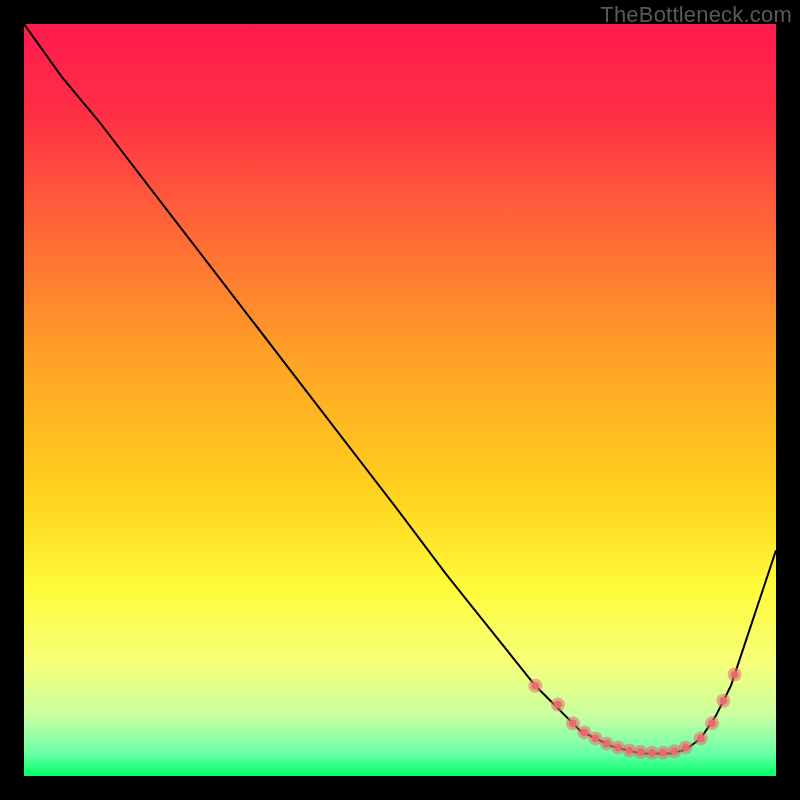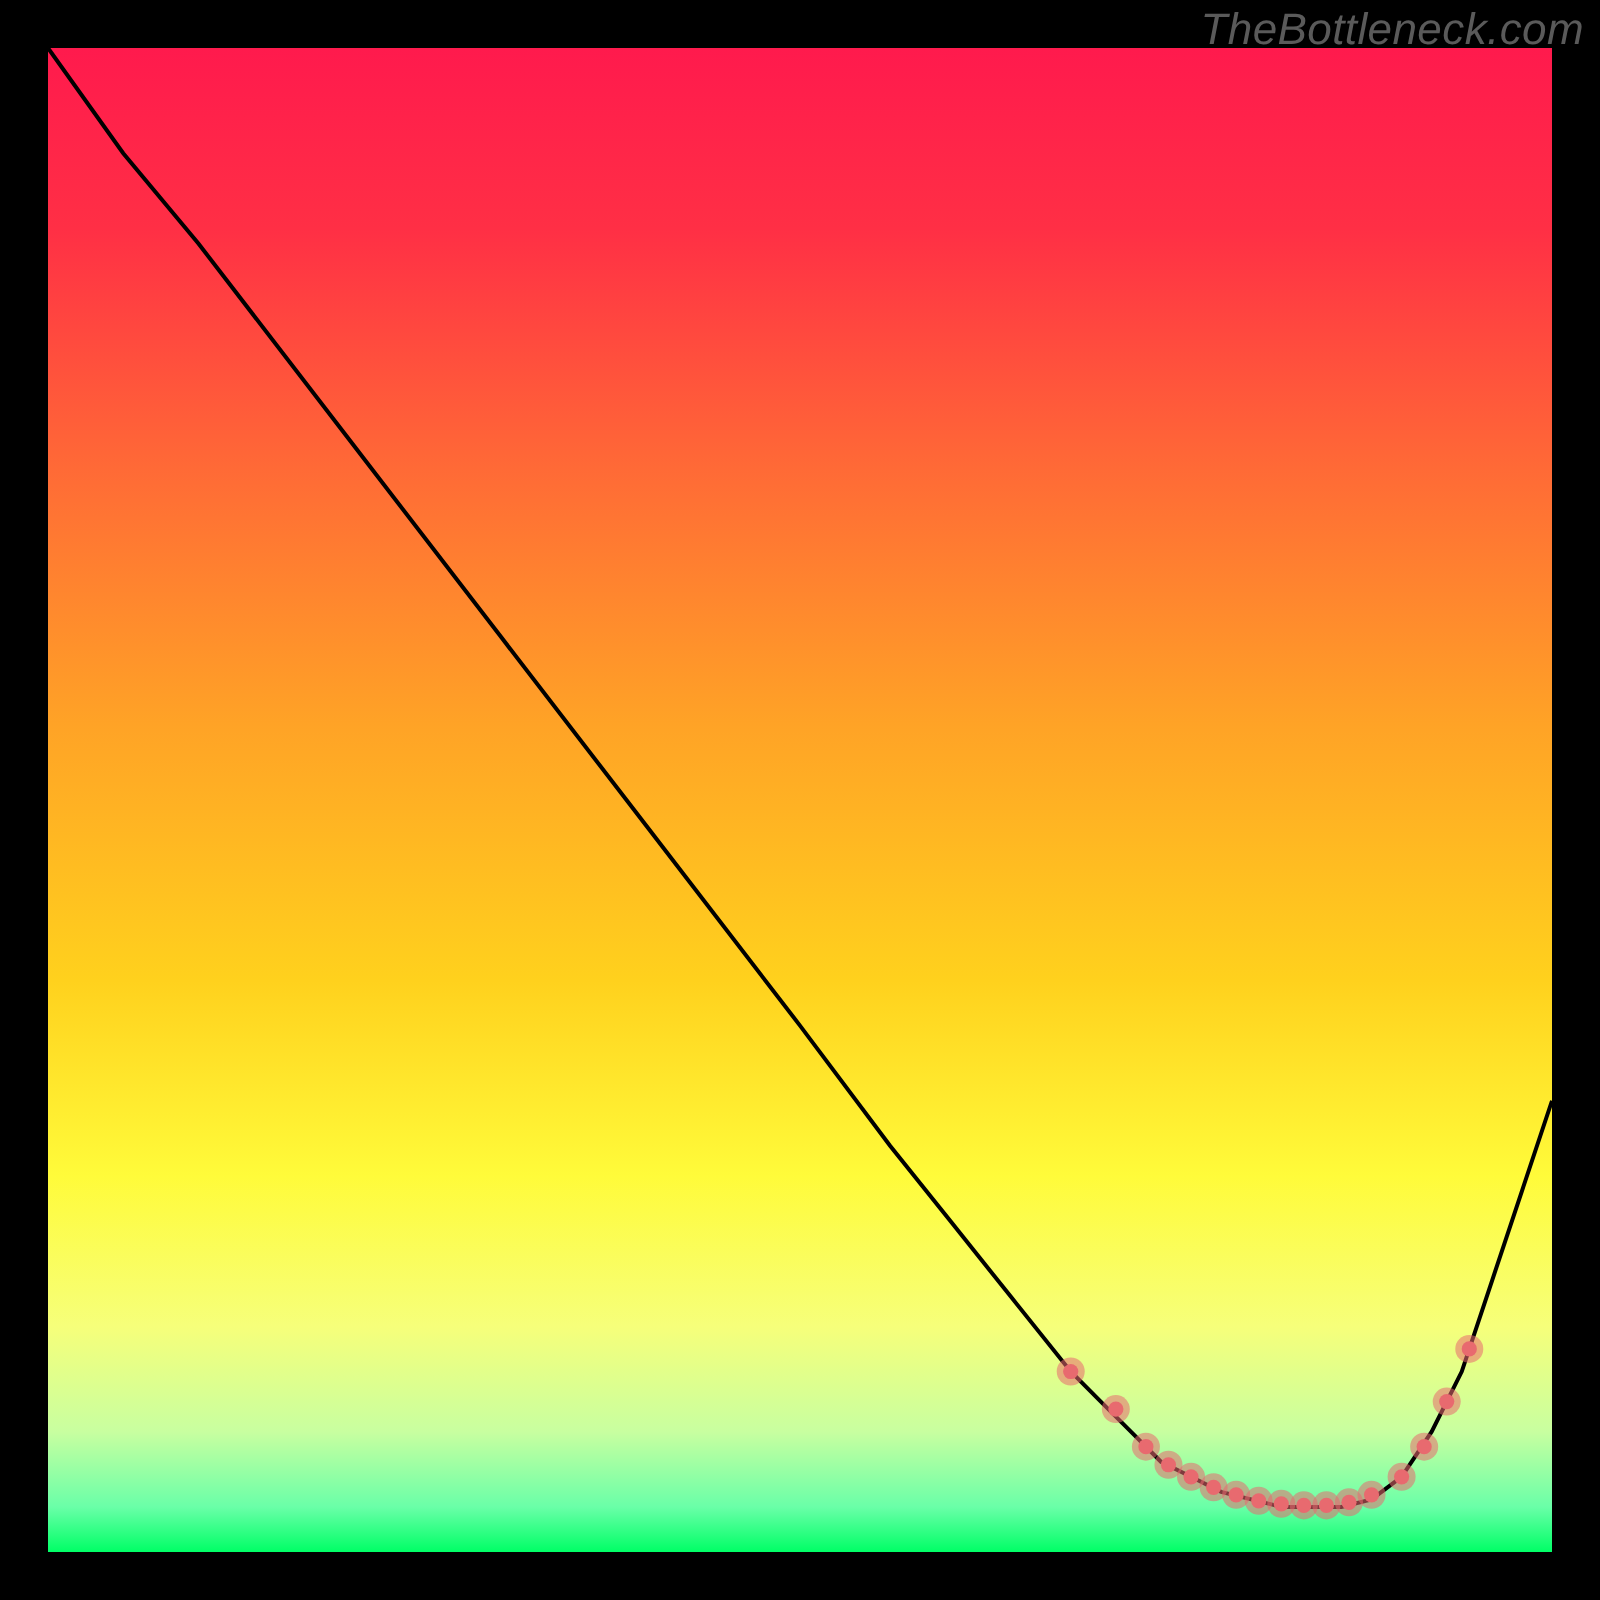--- a/index.html
+++ b/index.html
@@ -9,21 +9,20 @@
     height: 800px;
     background: #000;
     overflow: hidden;
     font-family: Arial, Helvetica, sans-serif;
   }
   .frame {
     position: relative;
     width: 800px;
     height: 800px;
     background: #000;
-    font-style: italic;
   }
   .watermark {
     position: absolute;
     top: 2px;
     right: 8px;
     color: #5a5a5a;
     font-size: 22px;
     font-weight: 400;
     letter-spacing: 0.2px;
     z-index: 5;

